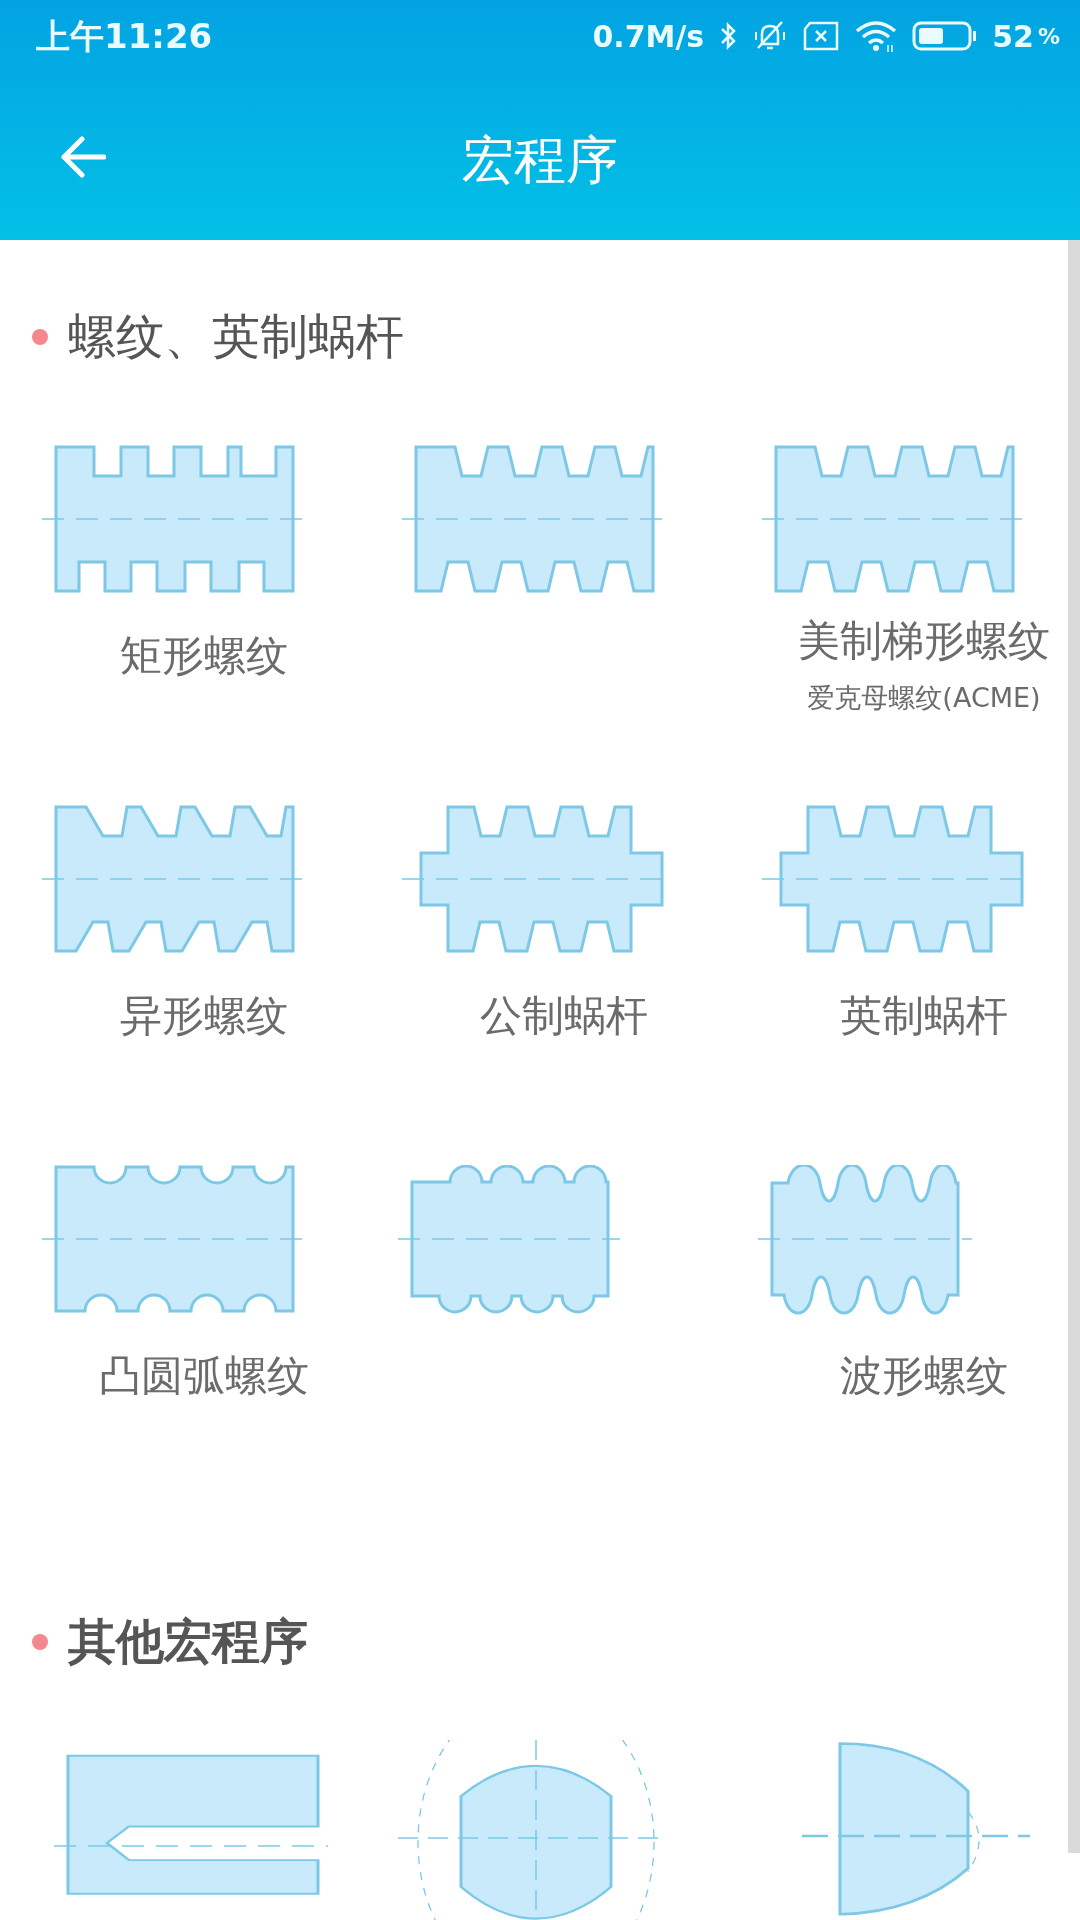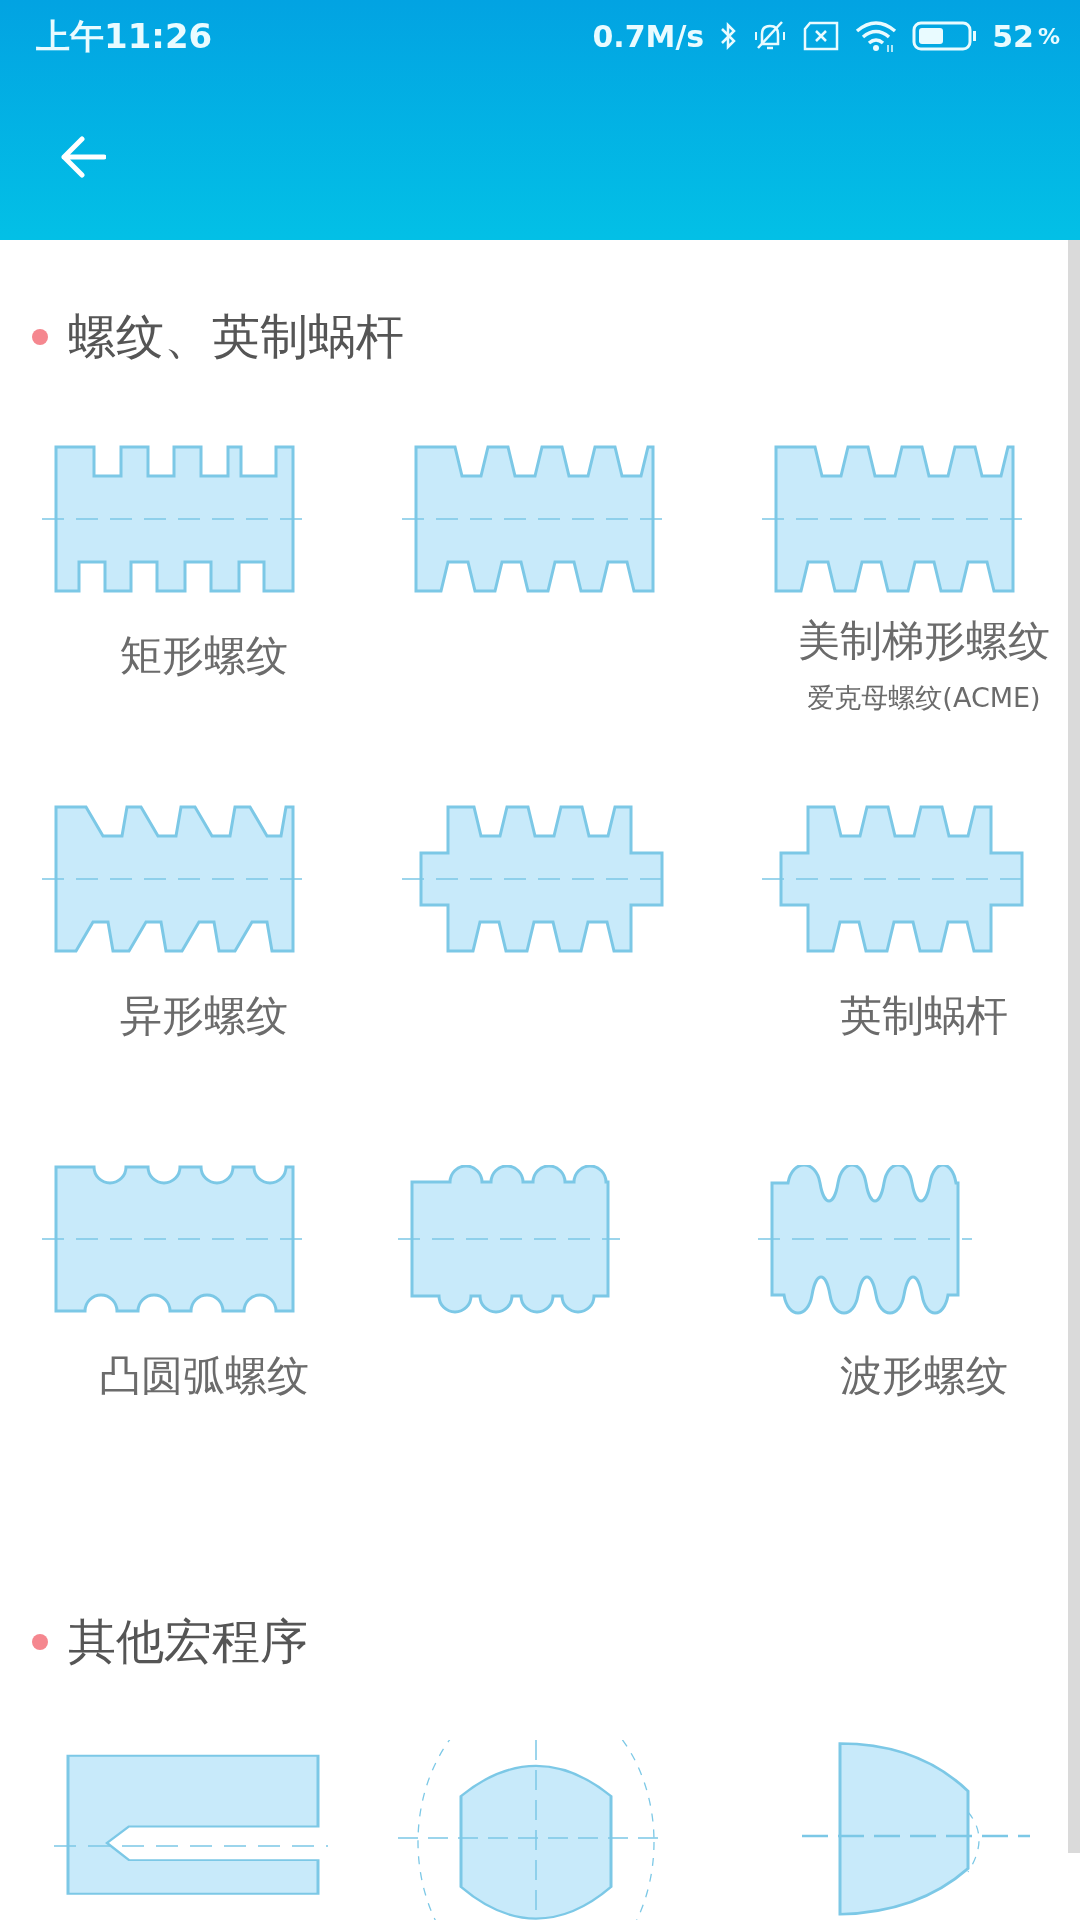--- a/index.html
+++ b/index.html
@@ -59,20 +59,21 @@
         </svg>
       <span>52</span>
         <span class="pct">%</span>
     </div>
   </div>
   <div class="back">
     <svg width="48" height="44" viewBox="0 0 48 44">
         <path d="M24 4 L6 22 L24 40 M6 22 L46 22" fill="none" stroke="#ffffff" stroke-width="5" stroke-linecap="round" stroke-linejoin="round"></path>
       </svg>
   </div>
+  <div class="title">宏程序</div>
 </div>
 
 <div class="scrollbar"></div>
 
 <div class="section-title" style="top:305px;">
   <span class="dot"></span>
   <span>螺纹、英制蜗杆</span>
 </div>
 
 <div class="cell" style="left:24px;top:445px;">
@@ -105,20 +106,21 @@
     <path class="axis" d="M4 74 L270 74"></path>
   </svg>
   <div class="label">异形螺纹</div>
 </div>
 
 <div class="cell" style="left:384px;top:805px;">
   <svg width="290" height="150" viewBox="0 0 290 150">
     <path class="shape" d="M50 2 L76 2 L83 31 L102 31 L109 2 L130 2 L137 31 L156 31 L163 2 L184 2 L191 31 L210 31 L217 2 L233 2 L233 48 L264 48 L264 100 L233 100 L233 146 L216 146 L209 117 L190 117 L183 146 L162 146 L155 117 L136 117 L129 146 L108 146 L101 117 L82 117 L75 146 L50 146 L50 100 L23 100 L23 48 L50 48 Z"></path>
     <path class="axis" d="M4 74 L270 74"></path>
   </svg>
+  <div class="label">公制蜗杆</div>
 </div>
 
 <div class="cell" style="left:744px;top:805px;">
   <svg width="290" height="150" viewBox="0 0 290 150">
     <path class="shape" d="M50 2 L76 2 L83 31 L102 31 L109 2 L130 2 L137 31 L156 31 L163 2 L184 2 L191 31 L210 31 L217 2 L233 2 L233 48 L264 48 L264 100 L233 100 L233 146 L216 146 L209 117 L190 117 L183 146 L162 146 L155 117 L136 117 L129 146 L108 146 L101 117 L82 117 L75 146 L50 146 L50 100 L23 100 L23 48 L50 48 Z"></path>
     <path class="axis" d="M4 74 L270 74"></path>
   </svg>
   <div class="label">英制蜗杆</div>
 </div>
 
@@ -138,21 +140,21 @@
 </div>
 
 <div class="cell" style="left:744px;top:1165px;">
   <svg width="290" height="150" viewBox="0 0 290 150">
     <path class="shape" d="M14 18 L30 18 C34 -6 58 -6 62 18 C66 42 76 42 80 18 C84 -6 104 -6 108 18 C112 42 122 42 126 18 C130 -6 150 -6 154 18 C158 42 168 42 172 18 C176 -6 194 -6 198 18 L200 18 L200 130 L190 130 C186 154 168 154 164 130 C160 106 150 106 146 130 C142 154 122 154 118 130 C114 106 104 106 100 130 C96 154 76 154 72 130 C68 106 58 106 54 130 C50 154 30 154 26 130 L14 130 Z"></path>
     <path class="axis" d="M0 74 L214 74"></path>
   </svg>
   <div class="label">波形螺纹</div>
 </div>
 
-<div class="section-title" style="top:1610px;">
+<div class="section-title" style="top:1610px;font-weight:bold;">
   <span class="dot"></span>
   <span>其他宏程序</span>
 </div>
 
 <div class="cell" style="left:24px;top:1740px;height:180px;">
   <svg width="300" height="180" viewBox="0 0 300 180">
     <path class="shape" d="M30 14 L280 14 L280 121 L91 121 L69 146 L91 172 L280 172 L280 223 L30 223 Z" transform="scale(1,0.66) translate(0,10)"></path>
     <path class="axis" d="M16 106 L290 106"></path>
   </svg>
 </div>

